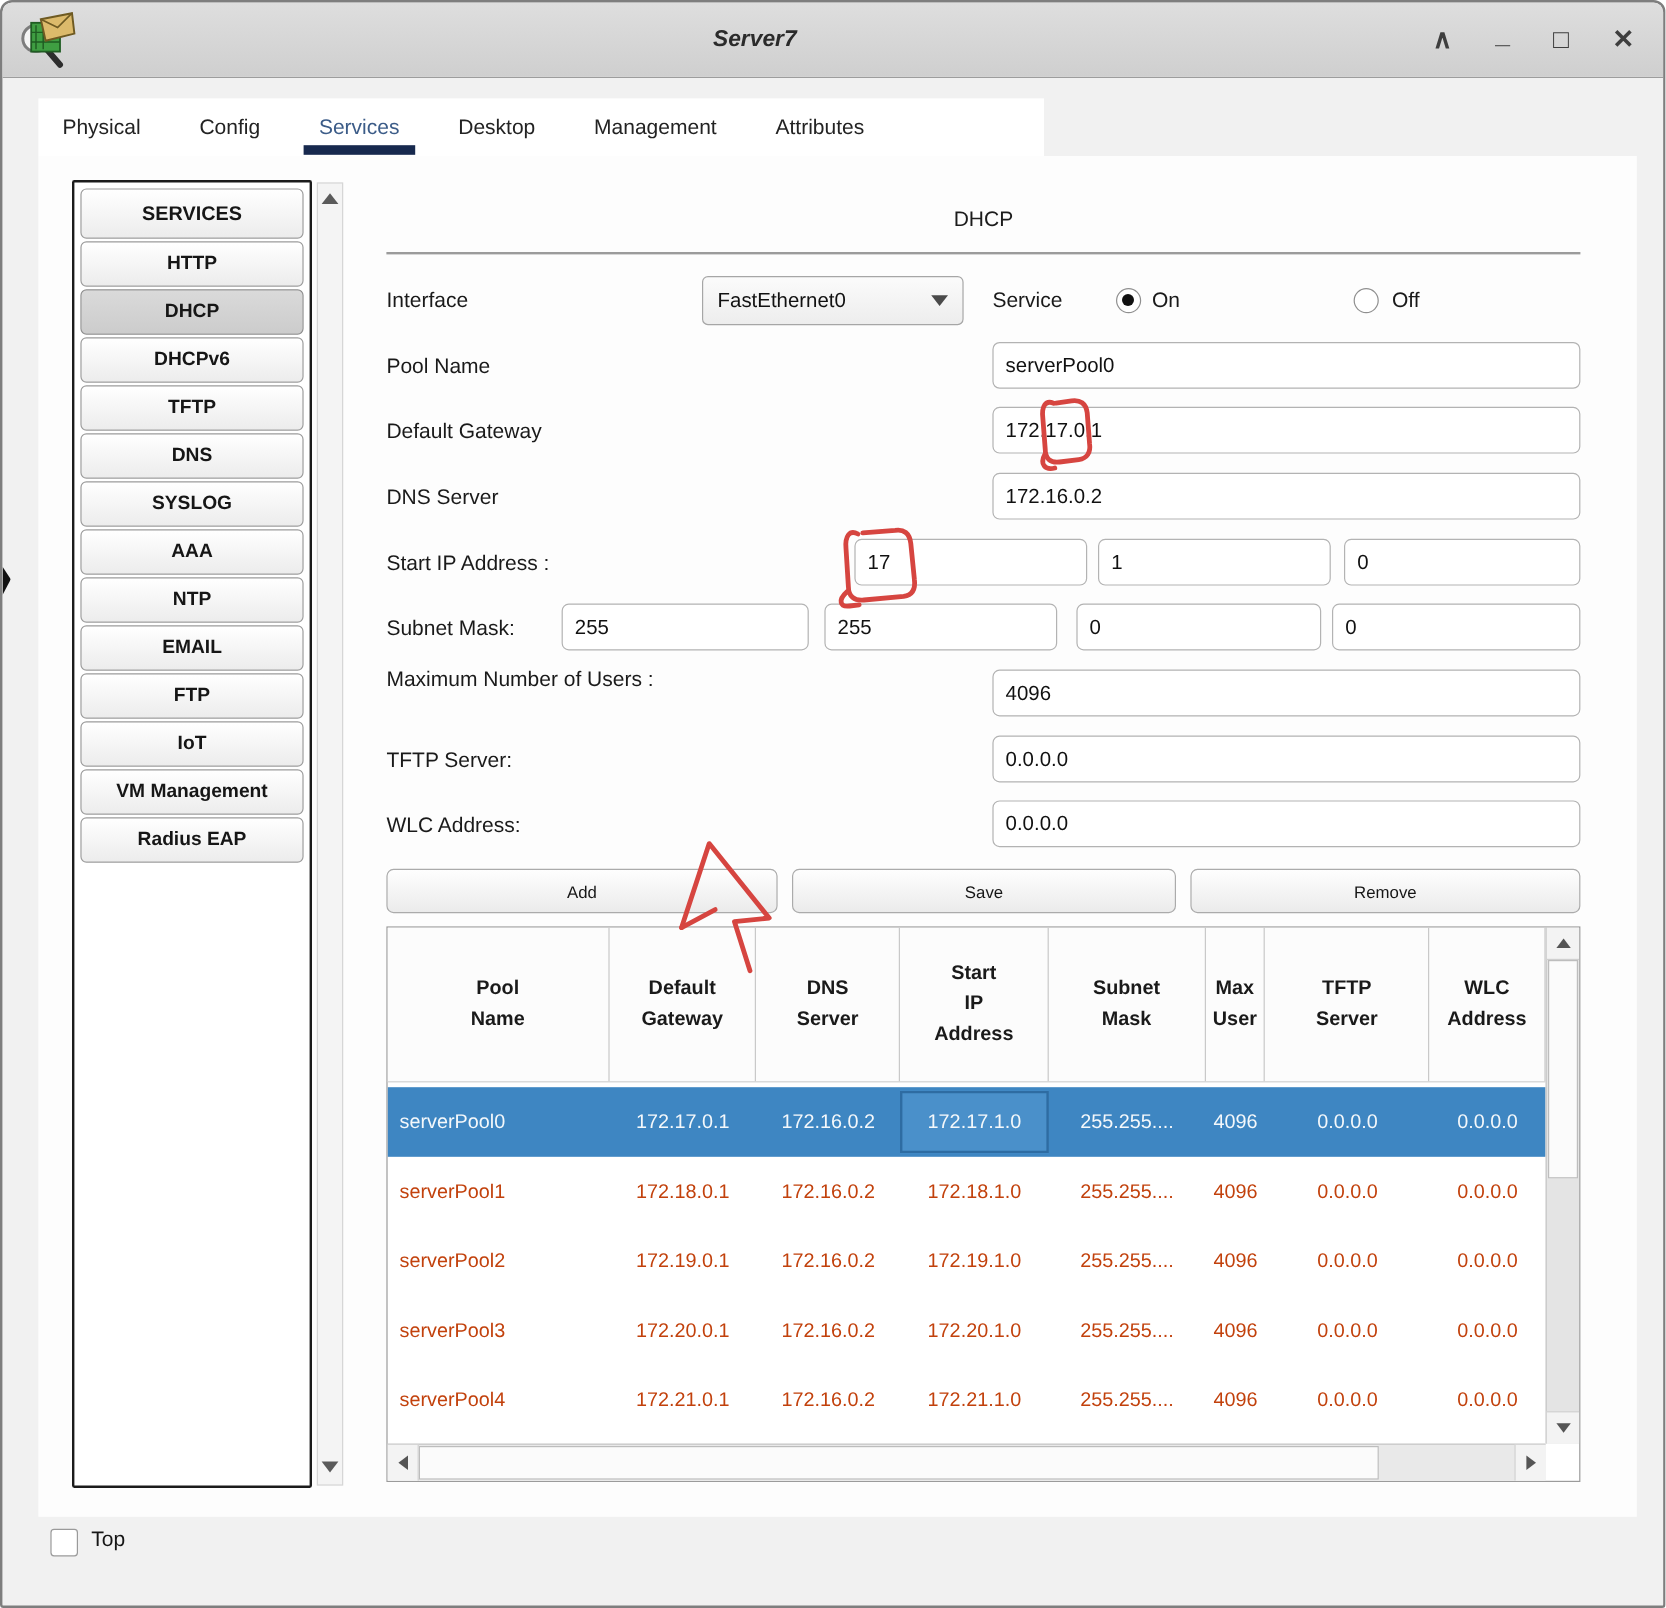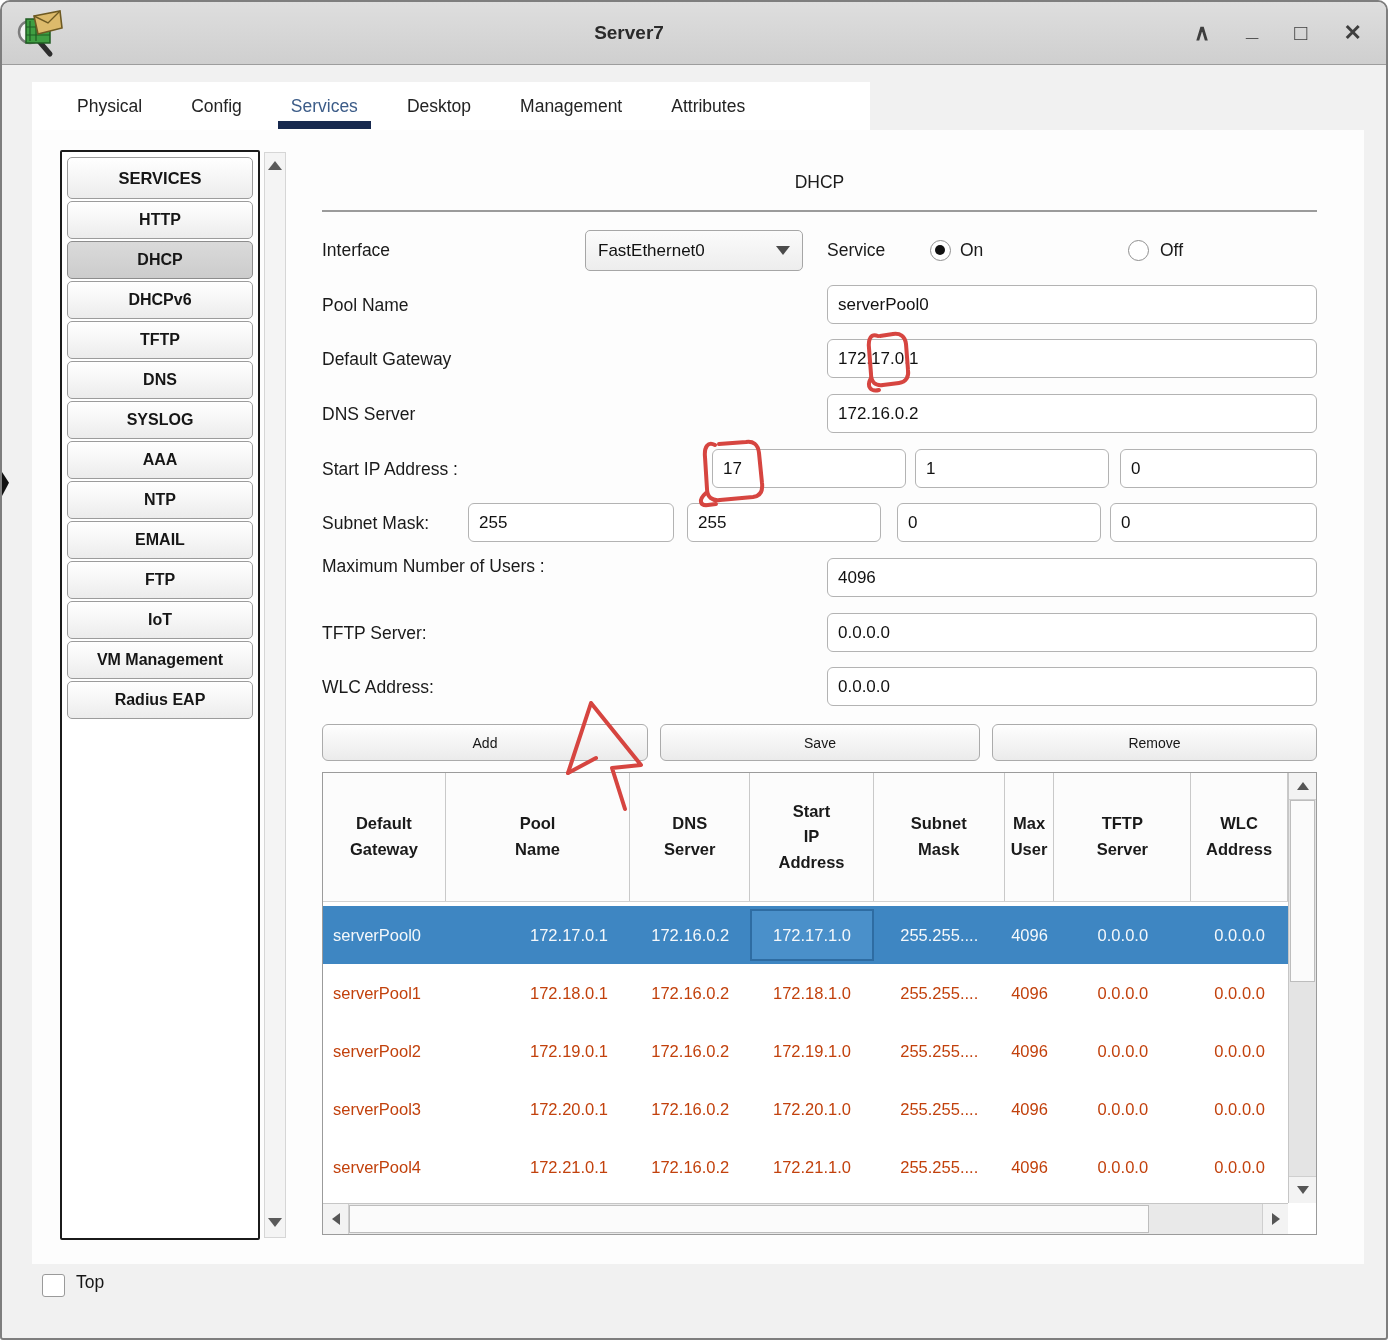--- a/index.html
+++ b/index.html
@@ -3,27 +3,27 @@
 <meta charset="utf-8">
 <style>
   html,body{margin:0;padding:0;background:#fff;font-family:"Liberation Sans",sans-serif;}
   #window{position:relative;width:1388px;height:1340px;box-sizing:border-box;
     border:2px solid #7e7e7e;border-radius:10px 10px 3px 3px;background:#f1f1f1;overflow:hidden;}
   
   .titlebar{position:absolute;left:0;top:0;right:0;height:62px;
     background:linear-gradient(#dedede,#cfcfcf);border-bottom:1px solid #9d9d9d;border-radius:8px 8px 0 0;}
   .app-icon{position:absolute;left:12px;top:6px;width:50px;height:52px;}
   .win-title{position:absolute;left:0;right:130px;top:0;height:62px;line-height:62px;
-    text-align:center;font-size:19px;font-weight:bold;color:#2b2b2b;}
+    text-align:center;font-size:19px;font-weight:bold;color:#2b2b2b;font-style:italic;}
   .win-controls{position:absolute;right:24px;top:0;height:62px;display:flex;align-items:center;gap:36px;}
   .win-btn{font-size:22px;font-weight:bold;color:#3e3e3e;line-height:20px;cursor:default;}
   .win-btn.min{transform:translateY(-4px);}
   
   .tab-strip{position:absolute;left:30px;top:80px;width:838px;height:48px;background:#fff;
-    display:flex;align-items:center;padding-left:45px;gap:49px;box-sizing:border-box;}
+    display:flex;align-items:center;padding-left:20px;gap:49px;box-sizing:border-box;}
   .tab{position:relative;font-size:17.5px;color:#232323;white-space:nowrap;}
   .tab.active{color:#3c5c88;}
   .tab.active .tab-underline{position:absolute;left:-13px;right:-13px;bottom:-12px;height:8px;background:#17294e;}
   .main-white{position:absolute;left:30px;top:128px;width:1332px;height:1134px;background:#fdfdfd;}
   
   .svc-box{position:absolute;left:58px;top:148px;width:200px;height:1090px;box-sizing:border-box;
     border:2px solid #1b1b1b;border-radius:2px;background:#fff;padding:3px 4px;}
   .svc-btn{height:36px;margin:2px 1px;border:1px solid #9c9c9c;border-radius:5px;
     background:linear-gradient(#ffffff,#ececec);display:flex;align-items:center;justify-content:center;
     font-size:16px;font-weight:600;color:#161616;}
@@ -199,24 +199,24 @@
 
   <div class="flabel" style="left:320px;top:665px">WLC Address:</div>
   <input class="tinput" style="left: 825px; top: 665px; width: 490px;" value="0.0.0.0">
 
   <button class="cmd-btn" style="left:320px;width:326px">Add</button>
   <button class="cmd-btn" style="left:658px;width:320px">Save</button>
   <button class="cmd-btn" style="left:990px;width:325px">Remove</button>
 
   <div class="pool-table">
     <div class="t-head">
+      <div class="th c0">Pool
+Name</div>
       <div class="th c1">Default
 Gateway</div>
-      <div class="th c0">Pool
-Name</div>
       <div class="th c2">DNS
 Server</div>
       <div class="th c3">Start
 IP
 Address</div>
       <div class="th c4">Subnet
 Mask</div>
       <div class="th c5">Max
 User</div>
       <div class="th c6">TFTP

